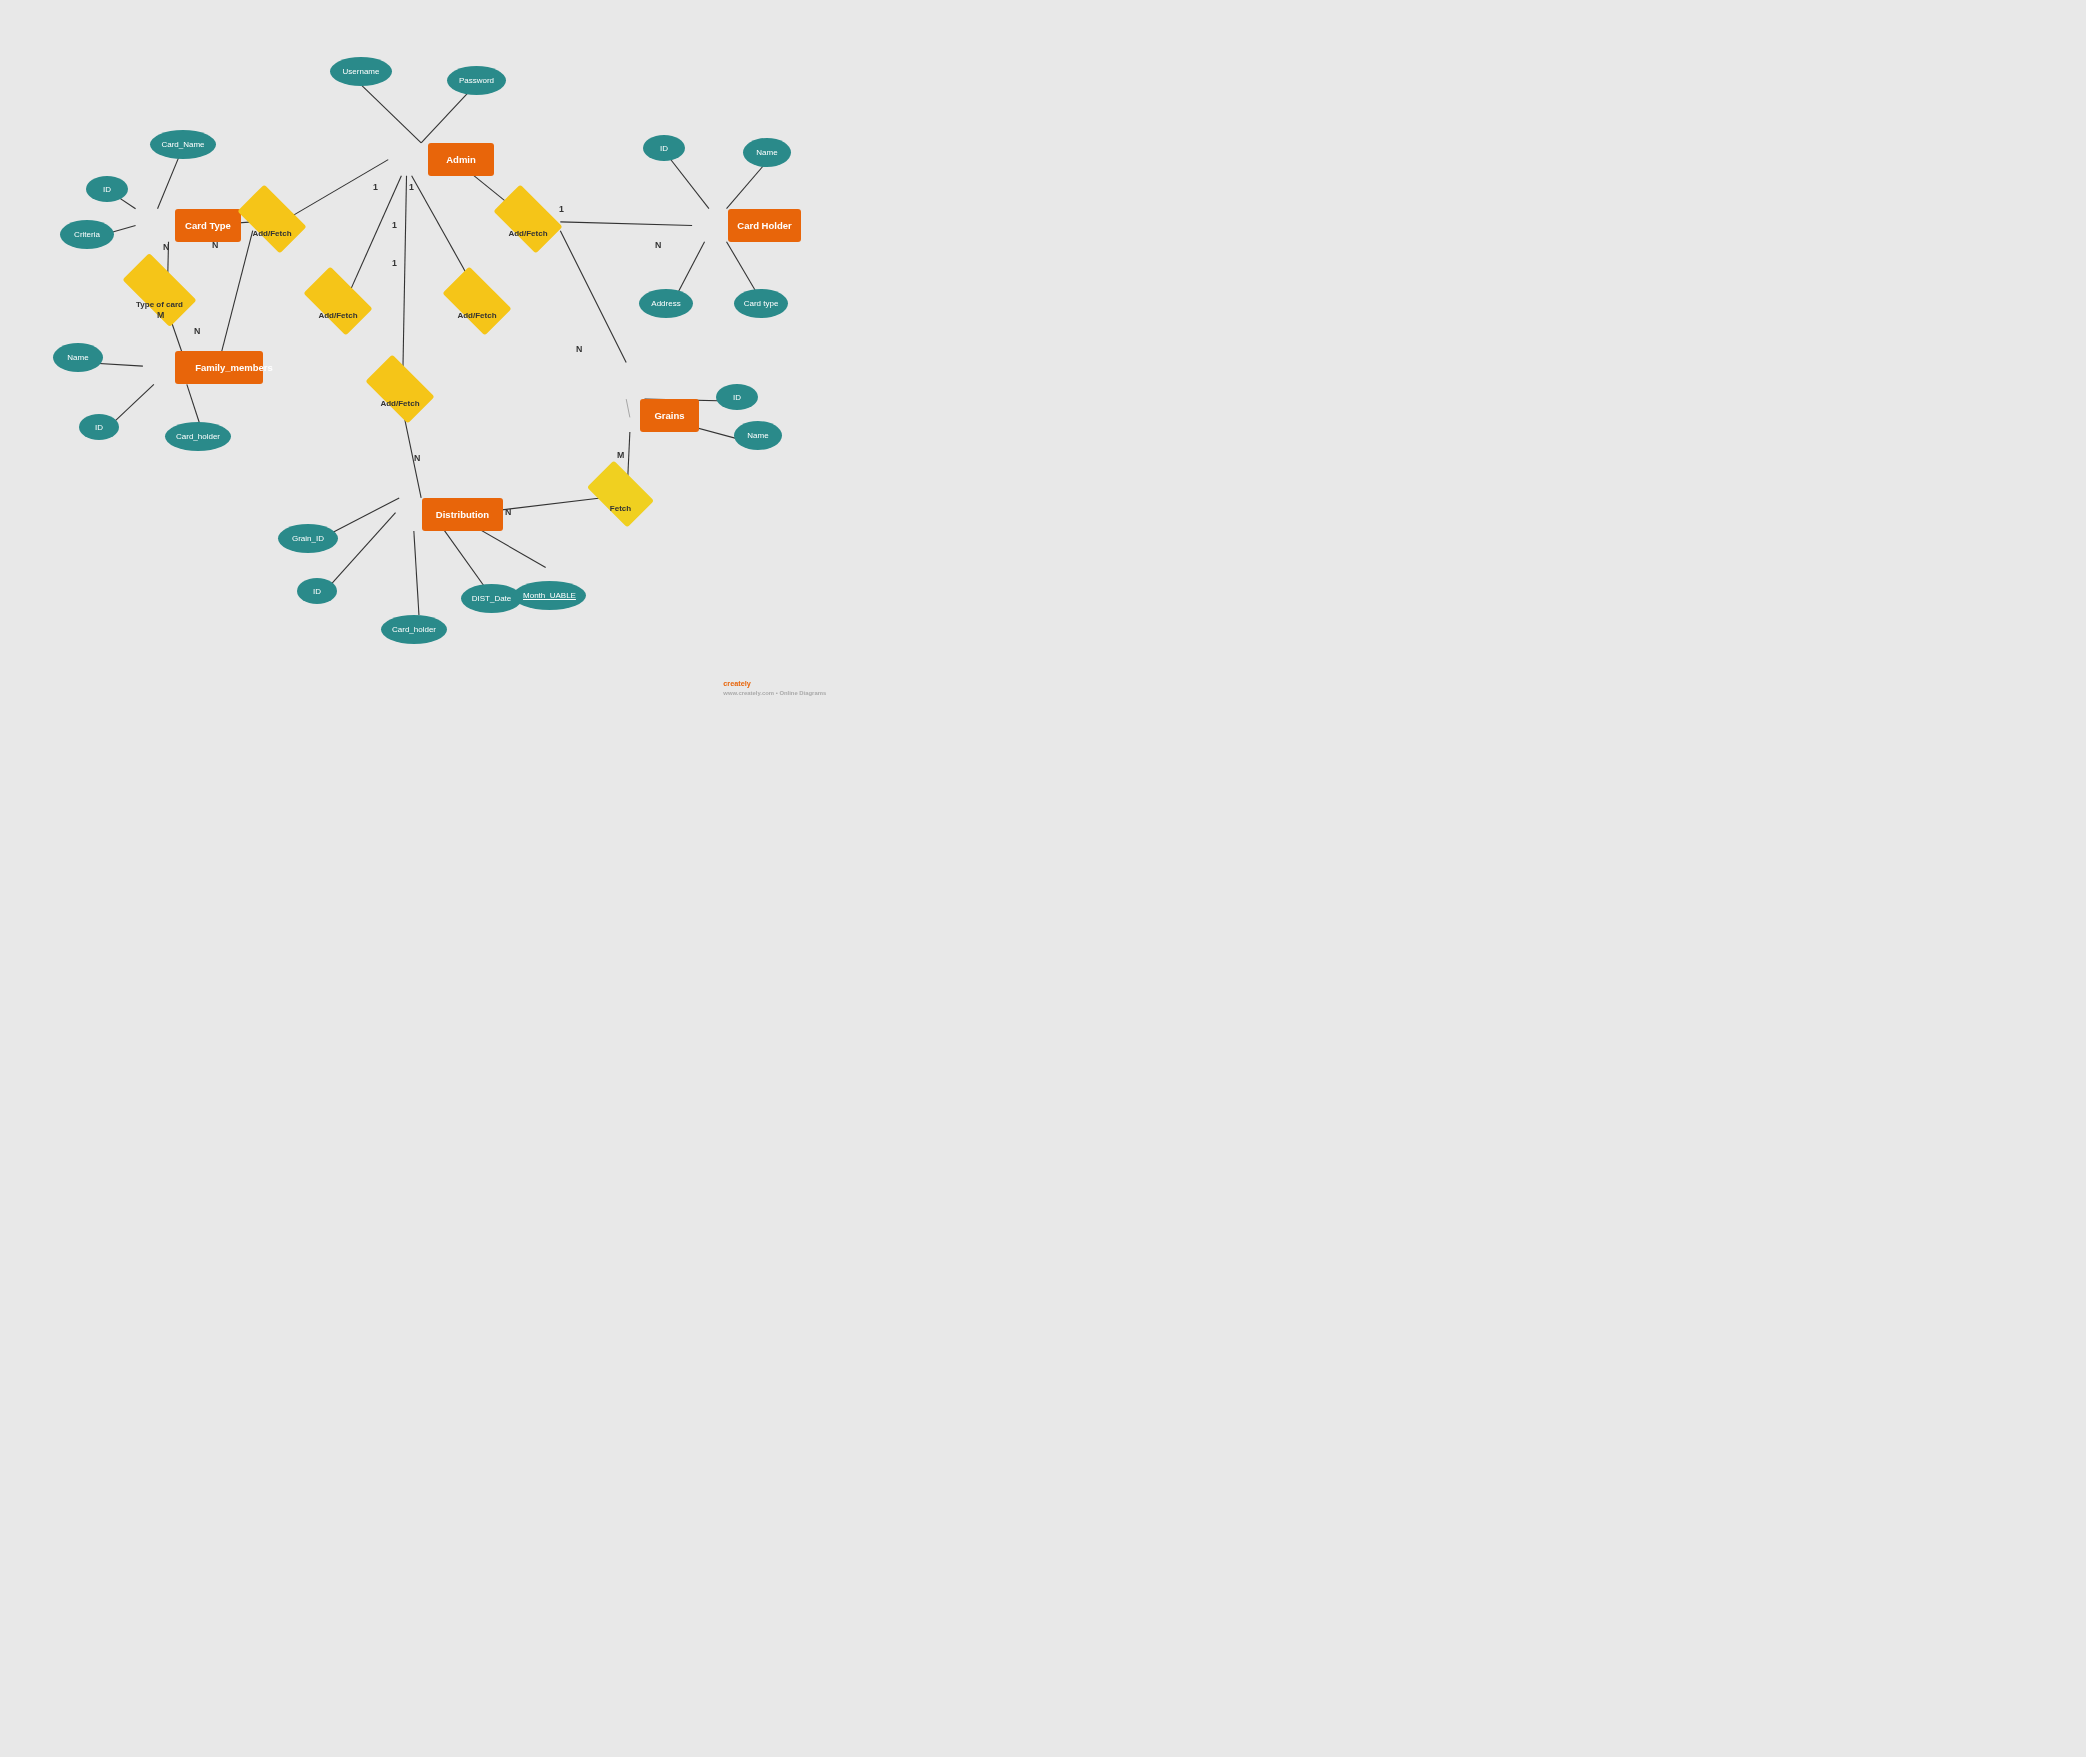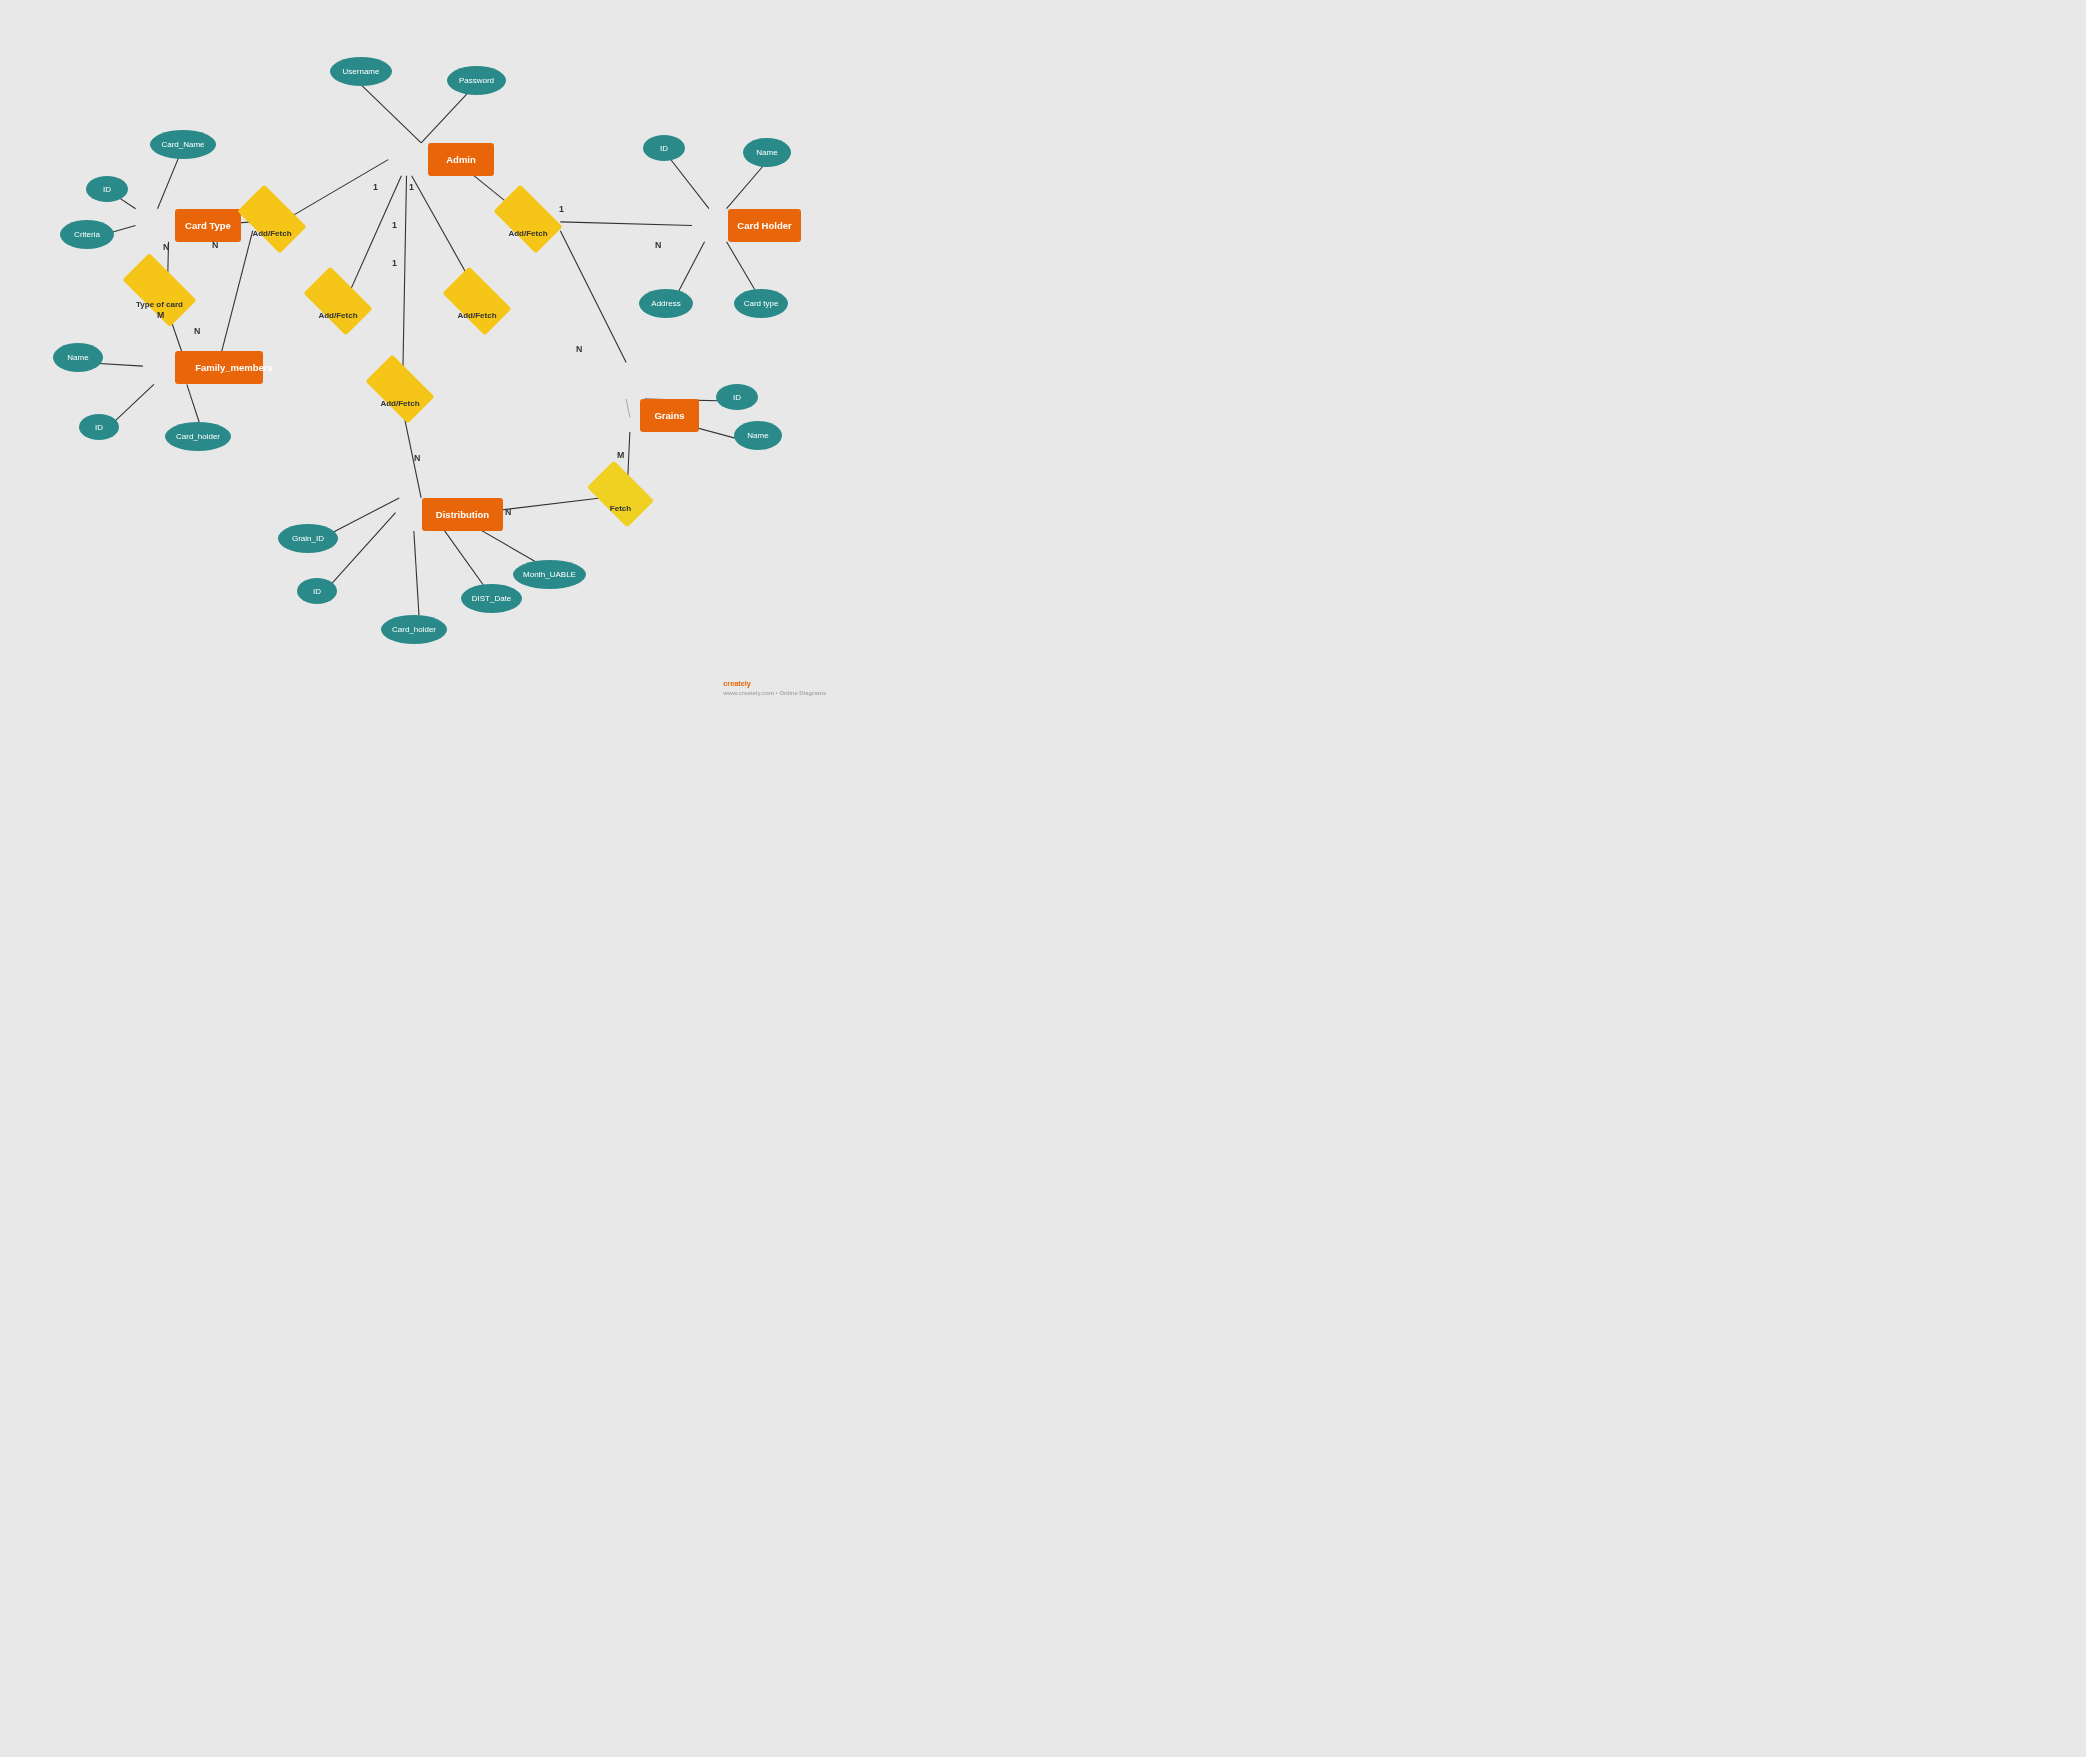--- a/index.html
+++ b/index.html
@@ -218,21 +218,21 @@
   </div>
 
   <div class="entity-ellipse" style="left:381px; top:615px; width:66px; height:29px;">
     <span>Card_holder</span>
   </div>
 
   <div class="entity-ellipse" style="left:461px; top:584px; width:61px; height:29px;justify-content:center;">
     <span>DIST_Date</span>
   </div>
 
-  <div class="entity-ellipse" style="left:513px; top:560px; width:73px; height:29px;">
+  <div class="entity-ellipse" style="left:513px; top:581px; width:73px; height:29px;text-decoration:underline;">
     <span>Month_UABLE</span>
   </div>
 
   <div class="entity-ellipse underline" style="left:716px; top:384px; width:42px; height:26px;">
     <span>ID</span>
   </div>
 
   <div class="entity-ellipse" style="left:734px; top:421px; width:48px; height:29px;">
     <span>Name</span>
   </div>

